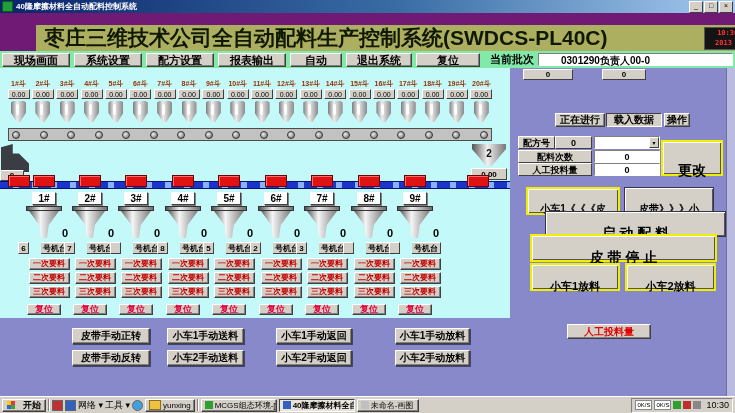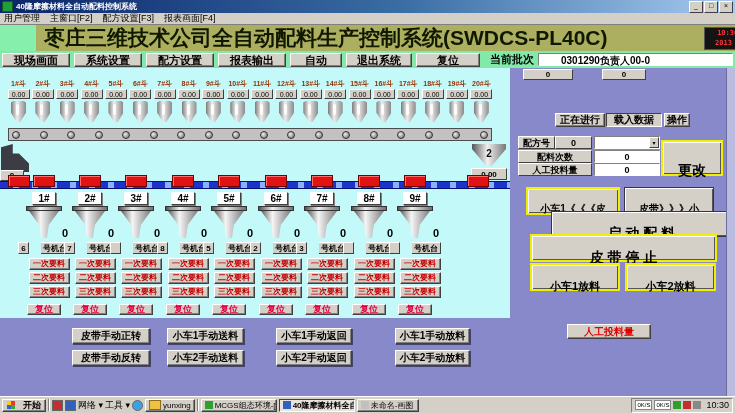--- a/index.html
+++ b/index.html
@@ -1,17 +1,17 @@
 <!DOCTYPE html>
 <html><head>
 <meta charset="utf-8">
 <style>
   html,body{margin:0;padding:0;}
   body{font-family:"Liberation Sans",sans-serif;}
-  #screen{position:relative;width:735px;height:413px;overflow:hidden;background:#86efac;font-family:"Liberation Sans",sans-serif;}
+  #screen{position:relative;width:735px;height:413px;overflow:hidden;background:#701a75;font-family:"Liberation Sans",sans-serif;}
   
   .titlebar{position:absolute;left:0;top:0;width:735px;height:13px;background:linear-gradient(90deg,#0a246a,#3a6ea5 55%,#a6caf0);display:flex;align-items:center;padding:0 2px;box-sizing:border-box;}
   .app-ico{width:9px;height:9px;background:#1f9e3a;border:1px solid #0c5c1d;margin-right:3px;flex:none;}
   .titlebar .t{color:#fff;font-size:8px;font-weight:bold;white-space:nowrap;flex:1;}
   .winbtn{width:12px;height:10px;background:#d4d0c8;border:1px solid;border-color:#fff #404040 #404040 #fff;font-size:7px;line-height:8px;text-align:center;margin-left:1px;flex:none;color:#000;}
   .menubar{position:absolute;left:0;top:13px;width:735px;height:12px;background:#d4d0c8;border-bottom:1px solid #808080;display:flex;align-items:center;gap:10px;padding:0 4px;box-sizing:border-box;}
   .menubar span{font-size:9px;color:#000;white-space:nowrap;}
   
   .banner{position:absolute;left:0;top:25px;width:735px;height:26px;background:#acae60;border-bottom:1px solid #6b6d30;margin-left:36px;}
   .banner .bt{position:absolute;left:8px;top:0;width:655px;height:26px;font-size:21px;font-weight:bold;color:#101800;white-space:nowrap;letter-spacing:0;line-height:26px;}
@@ -97,26 +97,20 @@
 <div id="screen">
 
   <div class="titlebar">
     <span class="app-ico"></span>
     <span class="t">40隆摩擦材料全自动配料控制系统</span>
     <span class="winbtn">_</span>
     <span class="winbtn">□</span>
     <span class="winbtn">×</span>
   </div>
 
-  <div class="menubar" id="menubar">
-      <span>用户管理</span>
-      <span>主窗口[F2]</span>
-      <span>配方设置[F3]</span>
-      <span>报表画面[F4]</span>
-    </div>
 
   <div class="banner">
     <div class="bt">枣庄三维技术公司全自动配料生产控制系统(SWDCS-PL40C)</div>
     <div class="clock">
       <div>10:30:06</div>
       <div>2013 1 29</div>
     </div>
   </div>
 
   <div class="navrow" id="navrow">
@@ -494,21 +488,21 @@
       <div class="flabel" style="left:8px;top:82px;width:74px">配料次数</div>
       <div class="ffield" style="left:84px;top:82px;width:66px">0</div>
       <div class="flabel" style="left:8px;top:95px;width:74px">人工投料量</div>
       <div class="ffield" style="left:84px;top:95px;width:66px">0</div>
 
       <button class="bigbtn ybtn" style="left:151px;top:72px;width:62px;height:36px;font-size:14px;line-height:32px">更改配方</button>
 
       <button class="bigbtn ybtn" style="left:16px;top:119px;width:94px;height:19px;font-size:10px;line-height:15px">小车1《《《皮带</button>
       <button class="bigbtn gbtn" style="left:114px;top:119px;width:90px;height:19px;font-size:10px;line-height:17px">皮带》》》小车2</button>
 
-      <button class="bigbtn gbtn" style="left:41px;top:143px;width:181px;height:20px;font-size:14px;line-height:18px">启  动  配  料</button>
+      <button class="bigbtn gbtn" style="left:35px;top:143px;width:181px;height:20px;font-size:14px;line-height:18px">启  动  配  料</button>
       <button class="bigbtn ybtn" style="left:20px;top:166px;width:187px;height:22px;font-size:14px;line-height:18px">皮  带  停  止</button>
 
       <button class="bigbtn ybtn" style="left:20px;top:195px;width:90px;height:23px;font-size:11px;line-height:19px">小车1放料</button>
       <button class="bigbtn ybtn" style="left:115px;top:195px;width:91px;height:23px;font-size:11px;line-height:19px">小车2放料</button>
 
       <button class="stopall">人工投料量</button>
 
       <div class="vscroll"></div>
     </div>
   </div>

